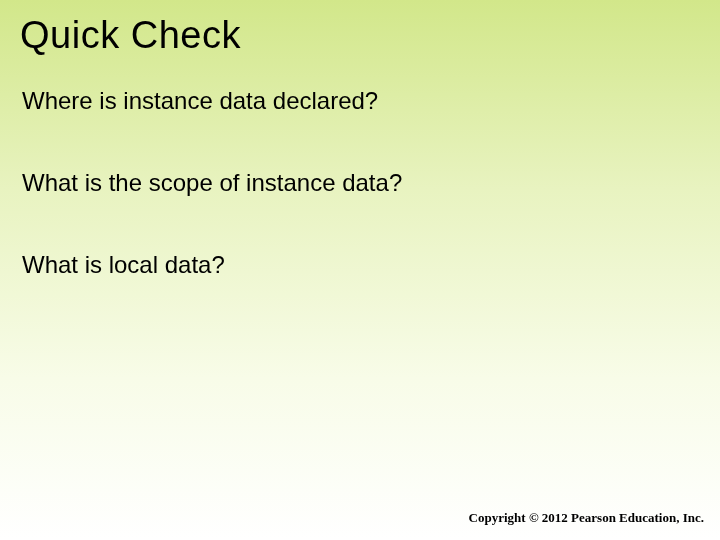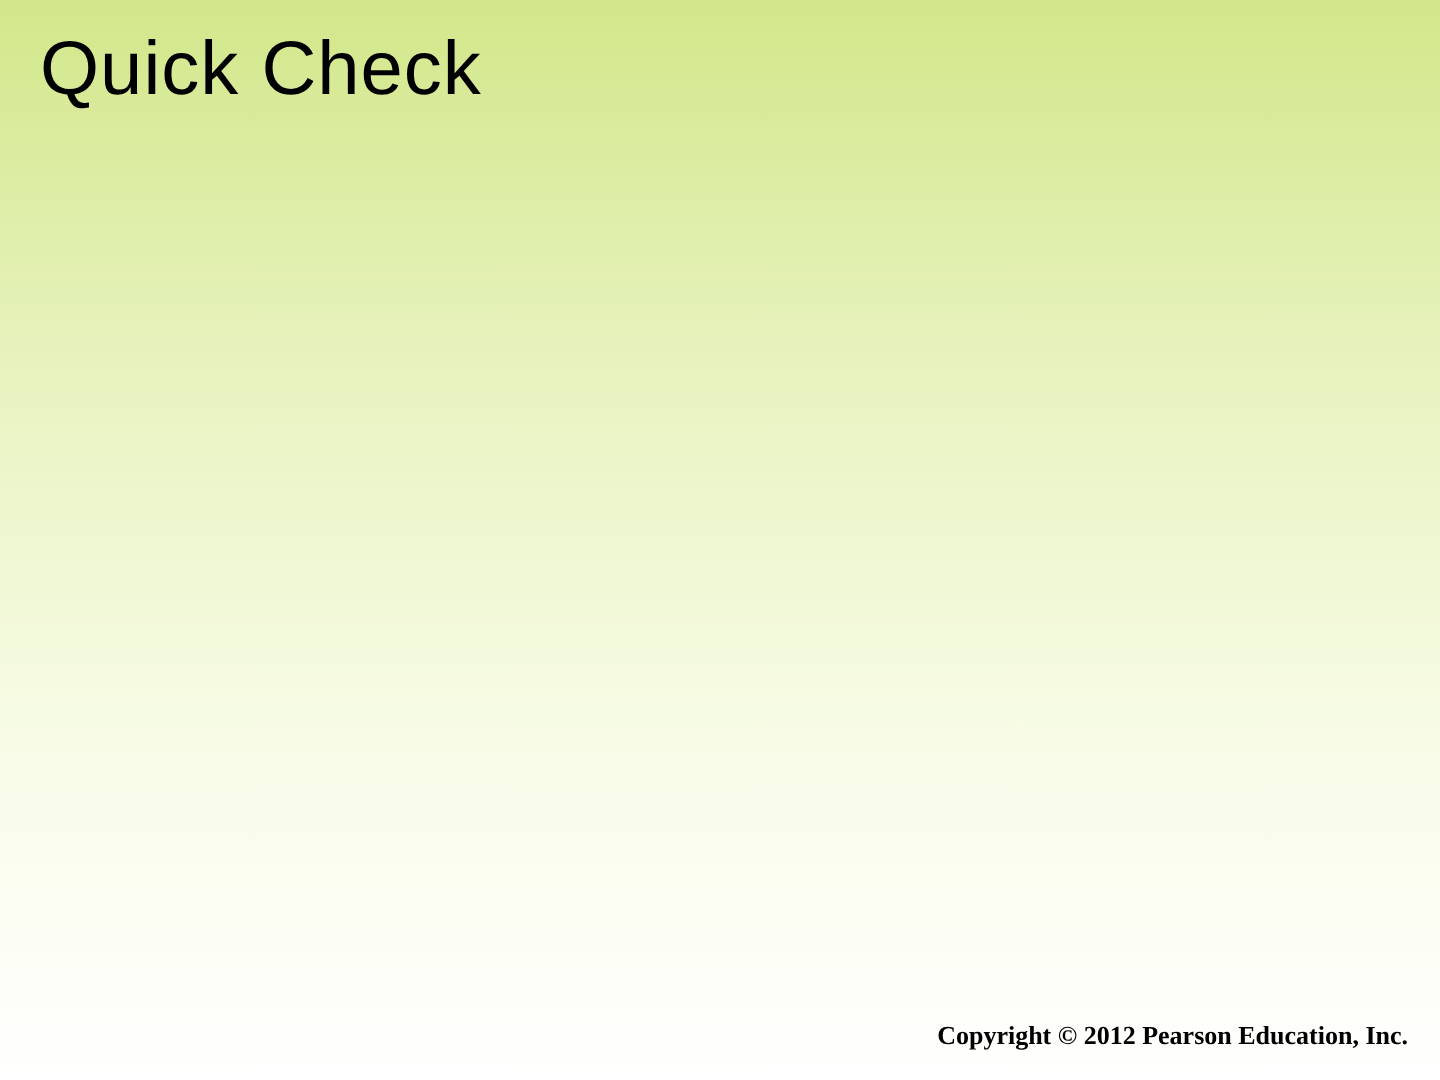--- a/index.html
+++ b/index.html
@@ -36,15 +36,18 @@
     color: #000;
     font-weight: bold;
   }
 </style>
 </head>
 <body>
 
 <div class="title">Quick Check</div>
 
 <div class="questions">
+  <div class="question">Where is instance data declared?</div>
+  <div class="question">What is the scope of instance data?</div>
+  <div class="question">What is local data?</div>
 </div>
 
 <div class="copyright">Copyright © 2012 Pearson Education, Inc.</div>
 
 </body></html>

